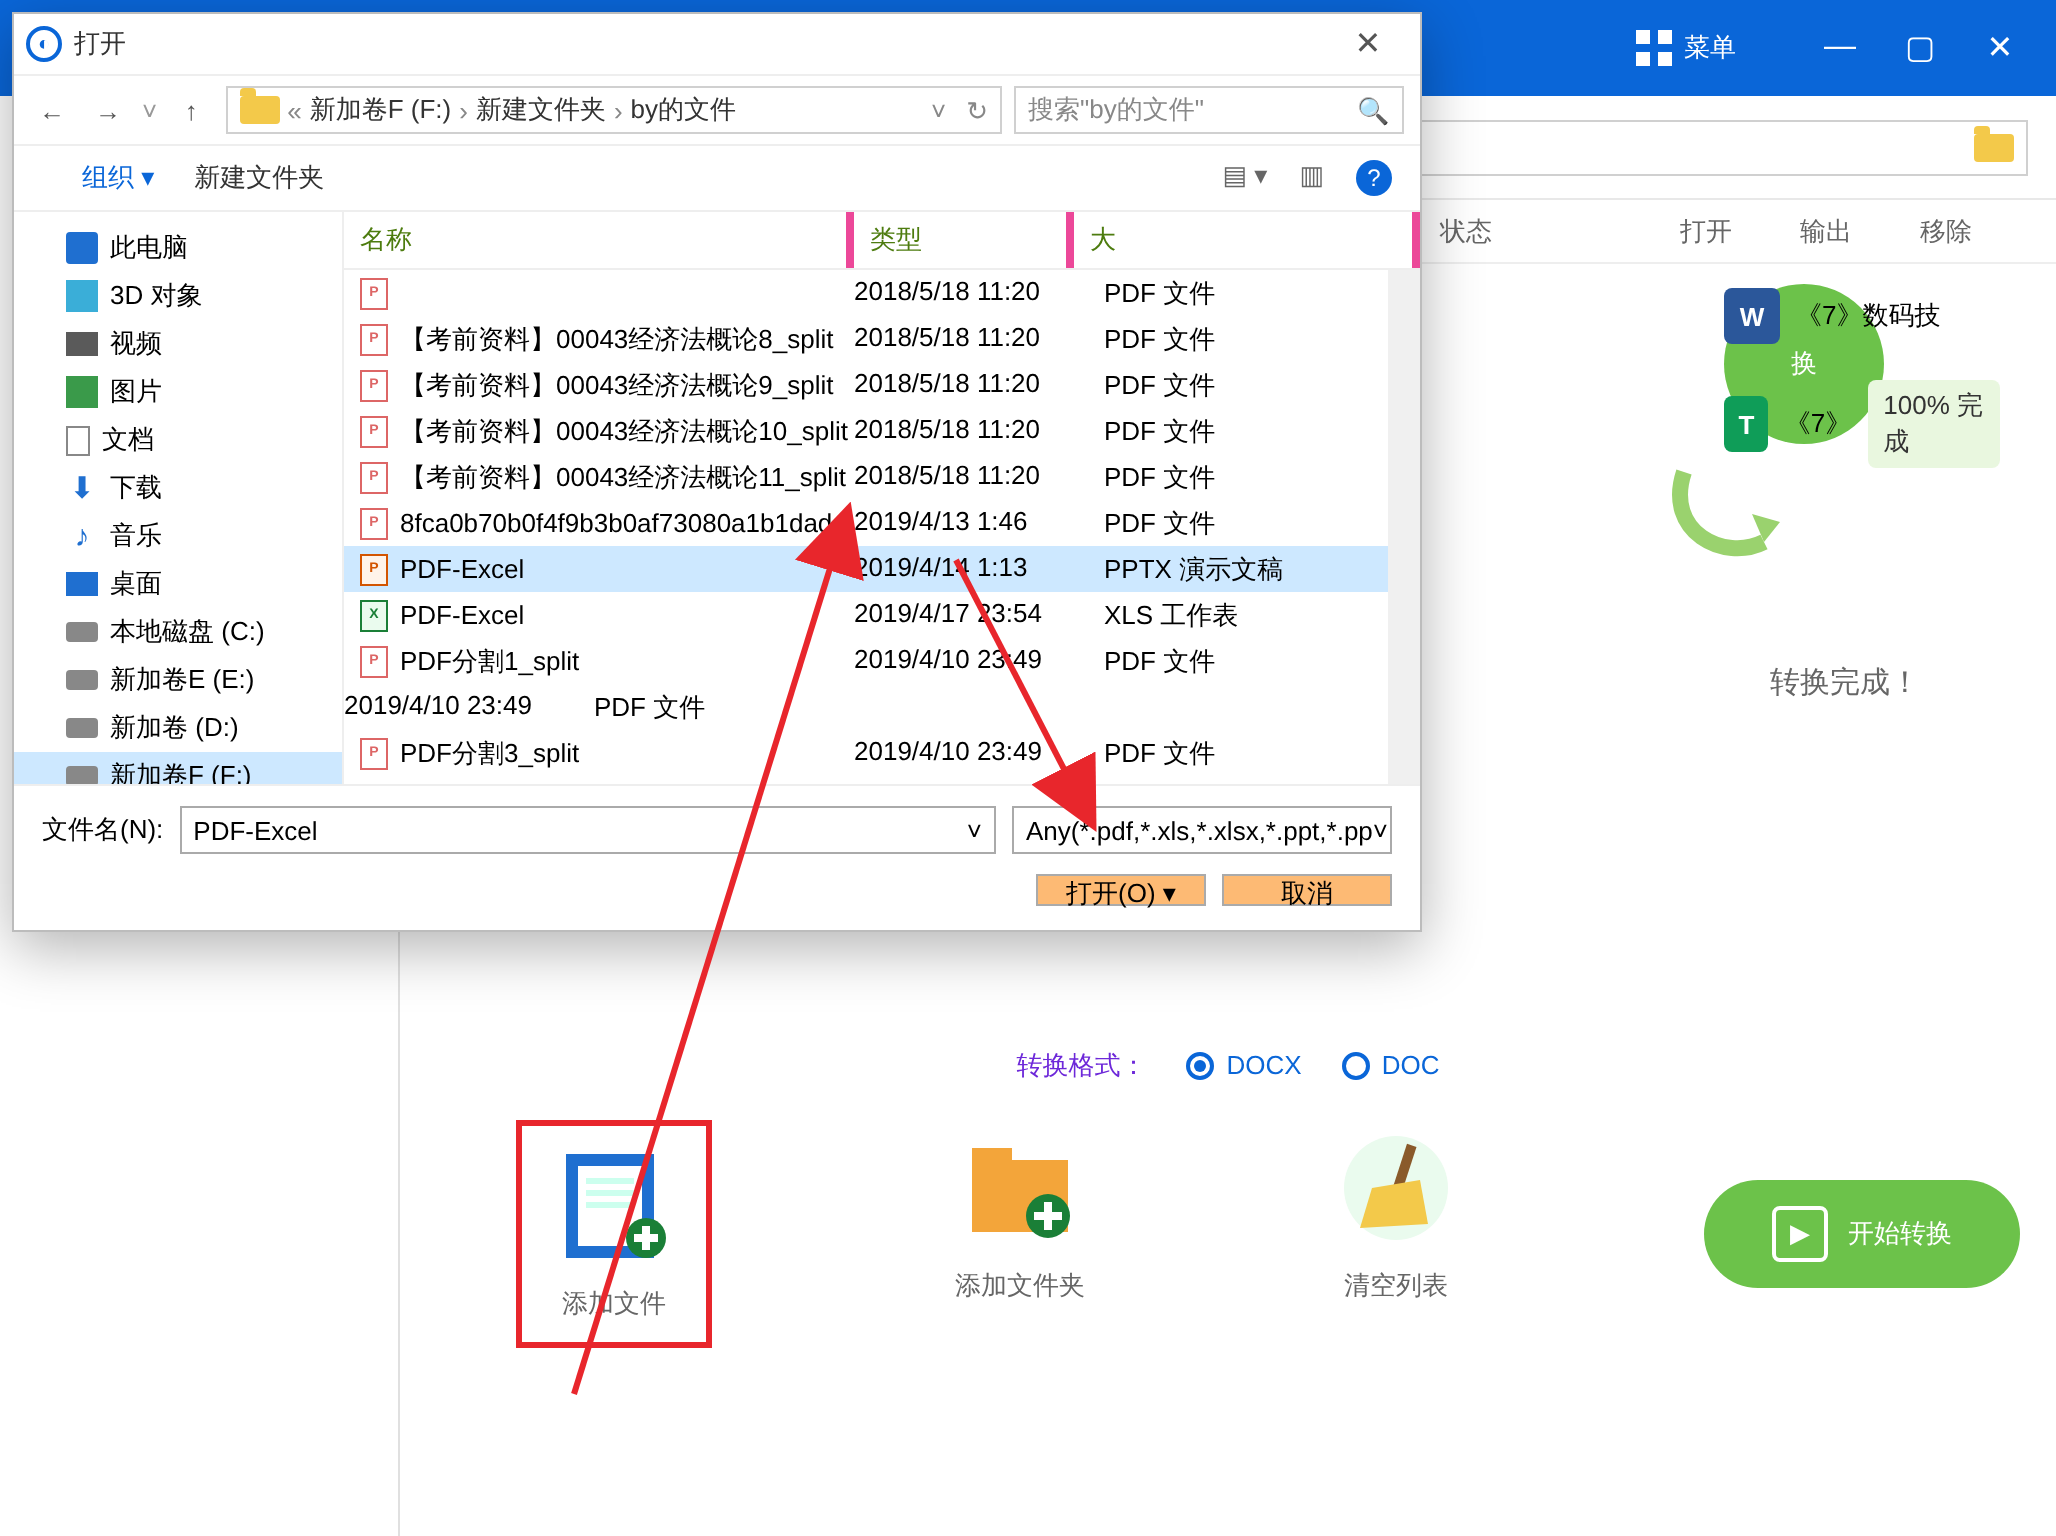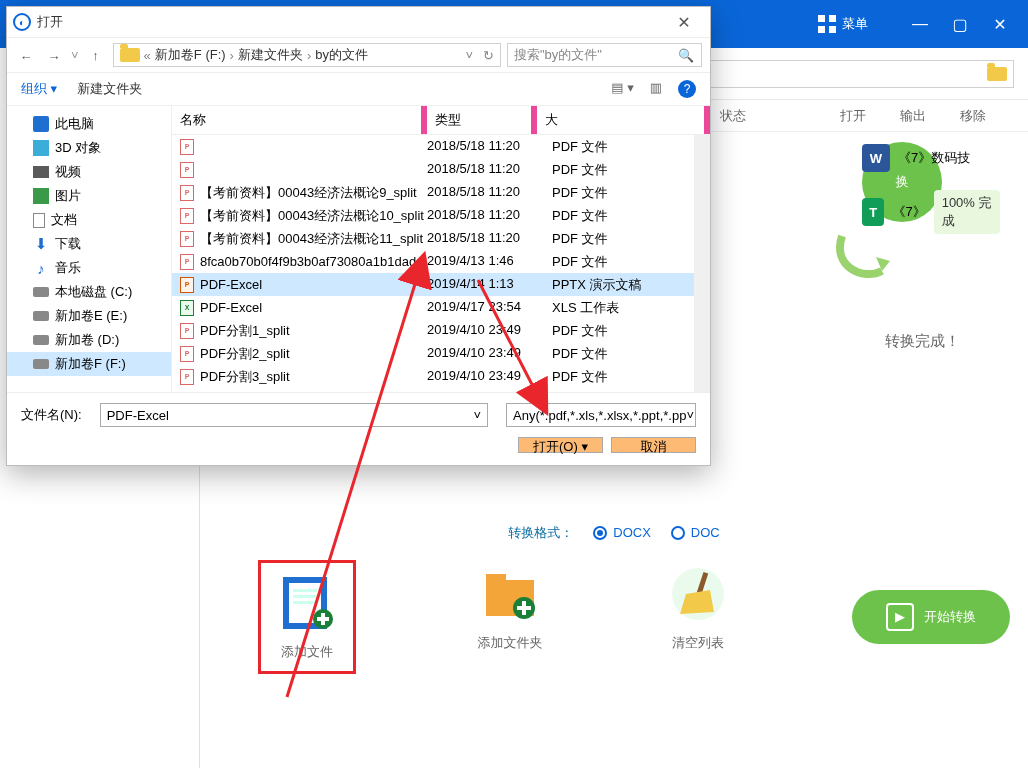--- a/index.html
+++ b/index.html
@@ -50,21 +50,21 @@
 }
 .conv-items { position:absolute; top:-16px; right:-58px; }
 .conv-item { display:flex; align-items:center; gap:8px; margin:18px 0; }
 .conv-item .badge { width:28px; height:28px; border-radius:4px; display:flex; align-items:center; justify-content:center; color:#fff; font-weight:bold; }
 .badge.w{background:#2b579a}.badge.t{background:#0f9d58}
 .pct-chip { background:#e9f7df; color:#333; padding:4px 8px; border-radius:4px; }
 .conv-done { position:absolute; top:190px; right:-18px; color:#666; font-size:15px; }
 
 .drop-text { color:#888; margin-top:40px; text-align:center; line-height:1.6;}
 .format-row { margin: 150px 0 18px 0; display:flex; align-items:center; gap:20px; color:#333; }
-.format-row .lbl { color:#0369a1; }
+.format-row .lbl { color:#6d28d9; }
 .radio { display:inline-flex; align-items:center; gap:6px; }
 .radio .dot{ width:14px;height:14px;border:2px solid #0a66d8;border-radius:50%;display:inline-flex;align-items:center;justify-content:center;}
 .radio.sel .dot::after{content:"";width:6px;height:6px;border-radius:50%;background:#0a66d8;display:block;}
 .radio .txt{ color:#0a66d8; }
 
 .bottom-actions { display:flex; gap:120px; align-items:flex-start; padding-left:40px; }
 .action-cell { display:flex; flex-direction:column; align-items:center; gap:6px; color:#666; }
 .action-cell .big-icon { width:68px; height:68px; display:flex; align-items:center; justify-content:center; }
 .add-file-box { border:3px solid #e8262c; padding:6px 12px 10px; }
 .start-btn {
@@ -91,21 +91,21 @@
 
 .dlg-nav { height:36px; border-top:1px solid #eee; border-bottom:1px solid #eee; display:flex; align-items:center; padding:0 8px; gap:6px; }
 .dlg-nav .arrow{ width:22px; text-align:center; color:#555; cursor:pointer; }
 .dlg-nav .chev{ color:#999; }
 .dlg-nav .crumbs{ flex:1; display:flex; align-items:center; border:1px solid #d0d0d0; height:24px; padding:0 6px; gap:4px; }
 .crumbs span{ color:#333; }
 .crumbs .sep{ color:#888; }
 .dlg-nav .search{ width:195px; border:1px solid #d0d0d0; height:24px; display:flex; align-items:center; padding:0 6px; color:#888; }
 .dlg-nav .search .mag{ margin-left:auto; }
 
-.dlg-tool { height:32px; display:flex; align-items:center; padding:0 14px; gap:20px; color:#333; }
+.dlg-tool { height:32px; display:flex; align-items:center; padding:0 14px; gap:20px; color:#333;margin-left:20px; }
 .dlg-tool .org{ color:#0a66d8; }
 .dlg-tool .right-icons{ margin-left:auto; display:flex; gap:16px; color:#666; }
 .dlg-tool .help{ width:18px;height:18px;border-radius:50%;background:#0a66d8;color:#fff;display:inline-flex;align-items:center;justify-content:center;font-size:12px;}
 
 .dlg-body { flex:1; display:flex; overflow:hidden; border-top:1px solid #eee; }
 .dlg-tree { width:165px; border-right:1px solid #eee; padding:6px 0; overflow:hidden; }
 .tree-item { display:flex; align-items:center; gap:6px; padding:3px 10px 3px 26px; cursor:pointer; }
 .tree-item.sel{ background:#cde8ff; }
 .ti{ width:16px;height:16px;display:inline-flex;align-items:center;justify-content:center; }
 .ti.pc{ background:#1f6fd0; border-radius:2px;}
@@ -113,34 +113,34 @@
 .ti.video{ background:#5a5a5a;width:16px;height:12px;}
 .ti.pic{ background:#3a9a4a;}
 .ti.doc{ border:1px solid #888;background:#fff;width:12px;height:15px;}
 .ti.dl{ color:#1f6fd0;font-size:15px;}
 .ti.music{ color:#1f6fd0;font-size:15px;}
 .ti.desk{ background:#1f6fd0;width:16px;height:12px;}
 .ti.drive{ background:#888;width:16px;height:10px;border-radius:2px;}
 
 .dlg-list { flex:1; display:flex; flex-direction:column; }
 .list-hdr { display:flex; border-bottom:1px solid #eee; }
-.list-hdr div { padding:5px 8px; border-right:6px solid #ec4899; color:#000000; }
+.list-hdr div { padding:5px 8px; border-right:4px solid #ec4899; color:#4d7c0f; }
 .col-name{ flex:0 0 255px;} .col-date{flex:0 0 125px;} .col-type{flex:0 0 110px;} .col-sz{flex:1;}
 .list-rows { flex:1; overflow:hidden; }
 .row { display:flex; padding:2.5px 0; cursor:default; }
 .row.sel{ background:#cde8ff; }
 .row .c-name{ flex:0 0 255px; padding-left:8px; display:flex; align-items:center; gap:6px; }
 .row .c-date{ flex:0 0 125px; } .row .c-type{ flex:0 0 110px; }
 .fi{ width:14px;height:16px;border:1px solid #d66;background:#fff;display:inline-flex;align-items:center;justify-content:center;font-size:7px;color:#d66;font-weight:bold;}
 .fi.pptx{border-color:#d35400;background:#fff3e9;color:#d35400}
 .fi.xls{border-color:#1a7f37;background:#eafbee;color:#1a7f37}
 .list-scroll { width:16px; background:#f0f0f0; }
 
 .dlg-bottom { padding:10px 14px 12px; display:flex; flex-direction:column; gap:10px; border-top:1px solid #eee; }
-.dlg-row1 { display:flex; align-items:center; gap:18px; }
+.dlg-row1 { display:flex; align-items:center; gap:8px; }
 .dlg-row1 label{ white-space:nowrap; }
 .dlg-row1 .fname{ flex:1; border:1px solid #aaa; height:24px; padding:0 6px; display:flex; align-items:center; justify-content:space-between;}
 .dlg-row1 .filter{ width:190px; border:1px solid #aaa; height:24px; padding:0 6px; display:flex; align-items:center; justify-content:space-between;}
 .dlg-row2 { display:flex; gap:8px; justify-content:flex-end; }
 .dlg-row2 button{ width:85px; height:16px; border:1px solid #aaa; background:#fdba74; cursor:pointer; }
 
 
 .annot { position:absolute; left:0; top:0; width:1028px; height:768px; pointer-events:none; }
 
 </style>
@@ -332,20 +332,24 @@
         </div>
         <div class="tree-item">
           <span class="ti dl">⬇</span>
           <span>下载</span>
         </div>
         <div class="tree-item">
           <span class="ti music">♪</span>
           <span>音乐</span>
         </div>
         <div class="tree-item">
+          <span class="ti desk"></span>
+          <span>桌面</span>
+        </div>
+        <div class="tree-item">
           <span class="ti drive"></span>
           <span>本地磁盘 (C:)</span>
         </div>
         <div class="tree-item">
           <span class="ti drive"></span>
           <span>新加卷E (E:)</span>
         </div>
         <div class="tree-item">
           <span class="ti drive"></span>
           <span>新加卷 (D:)</span>
@@ -366,20 +370,21 @@
             <div class="row">
               <div class="c-name">
                 <span class="fi pdf">P</span>
               </div>
               <div class="c-date">2018/5/18 11:20</div>
               <div class="c-type">PDF 文件</div>
             </div>
             <div class="row">
               <div class="c-name">
                 <span class="fi pdf">P</span>
+                <span>【考前资料】00043经济法概论8_split</span>
               </div>
               <div class="c-date">2018/5/18 11:20</div>
               <div class="c-type">PDF 文件</div>
             </div>
             <div class="row">
               <div class="c-name">
                 <span class="fi pdf">P</span>
                 <span>【考前资料】00043经济法概论9_split</span>
               </div>
               <div class="c-date">2018/5/18 11:20</div>
@@ -427,24 +432,20 @@
             </div>
             <div class="row">
               <div class="c-name">
                 <span class="fi pdf">P</span>
                 <span>PDF分割1_split</span>
               </div>
               <div class="c-date">2019/4/10 23:49</div>
               <div class="c-type">PDF 文件</div>
             </div>
             <div class="row">
-              <div class="c-name">
-                <span class="fi pdf">P</span>
-                <span>PDF分割2_split</span>
-              </div>
               <div class="c-date">2019/4/10 23:49</div>
               <div class="c-type">PDF 文件</div>
             </div>
             <div class="row">
               <div class="c-name">
                 <span class="fi pdf">P</span>
                 <span>PDF分割3_split</span>
               </div>
               <div class="c-date">2019/4/10 23:49</div>
               <div class="c-type">PDF 文件</div>

